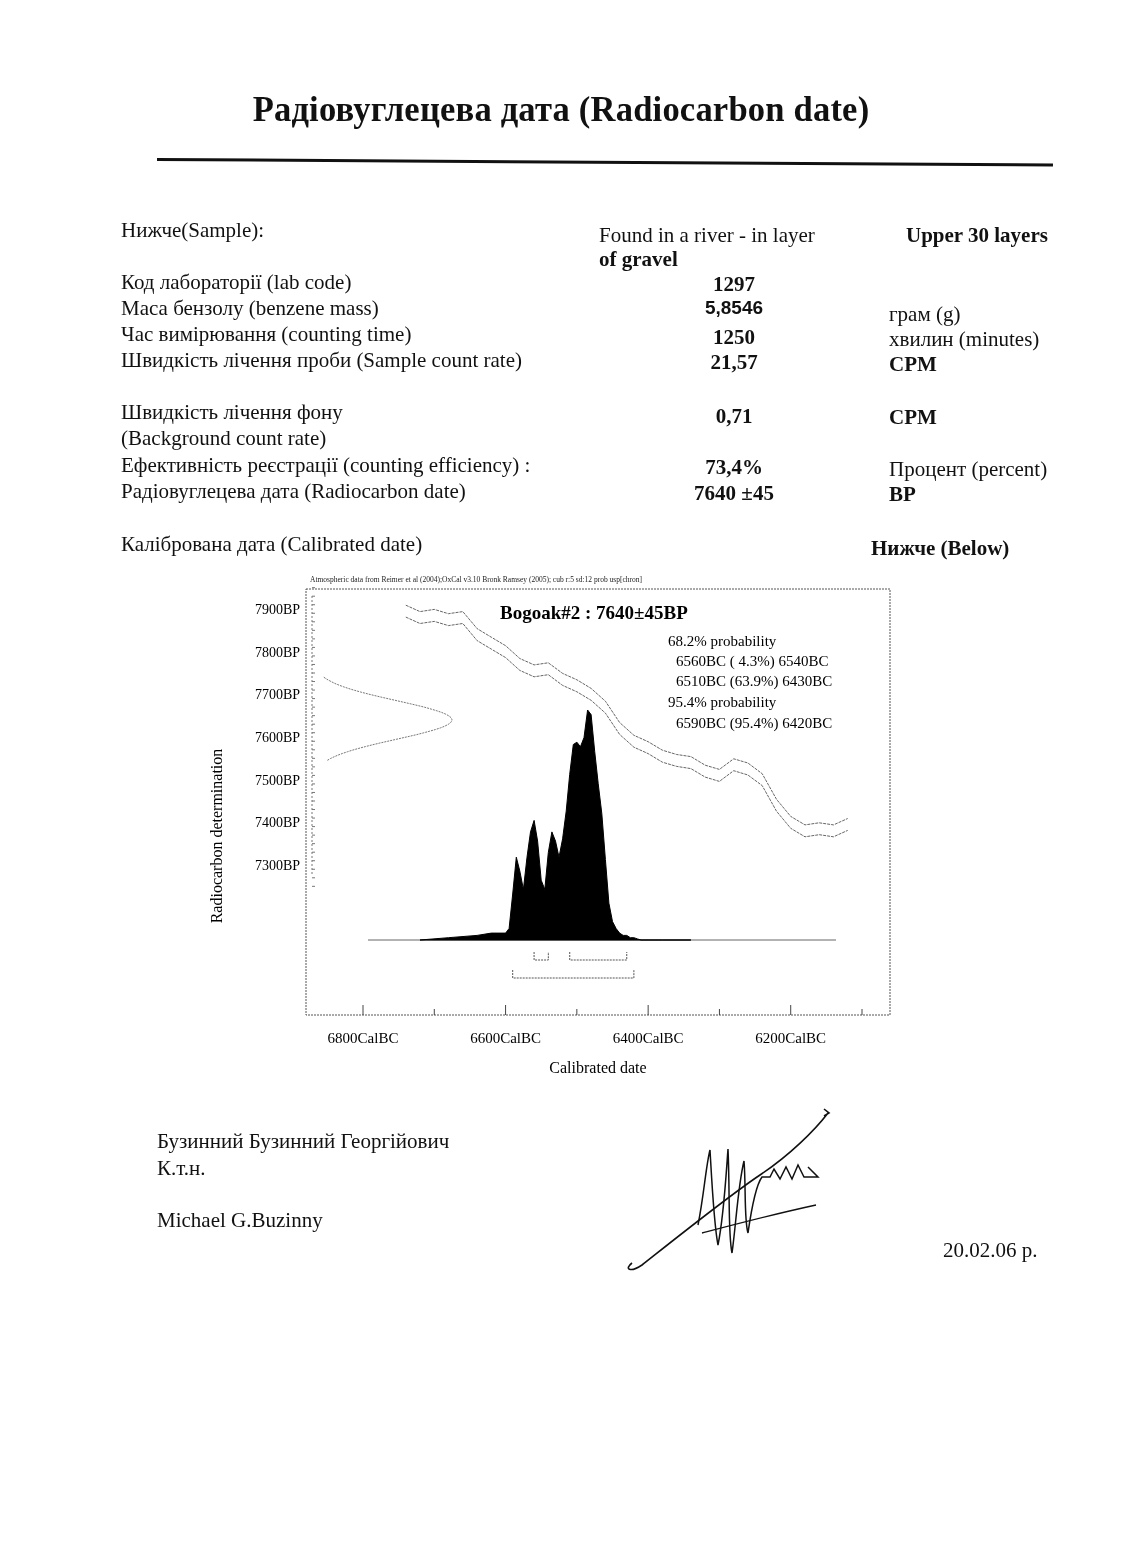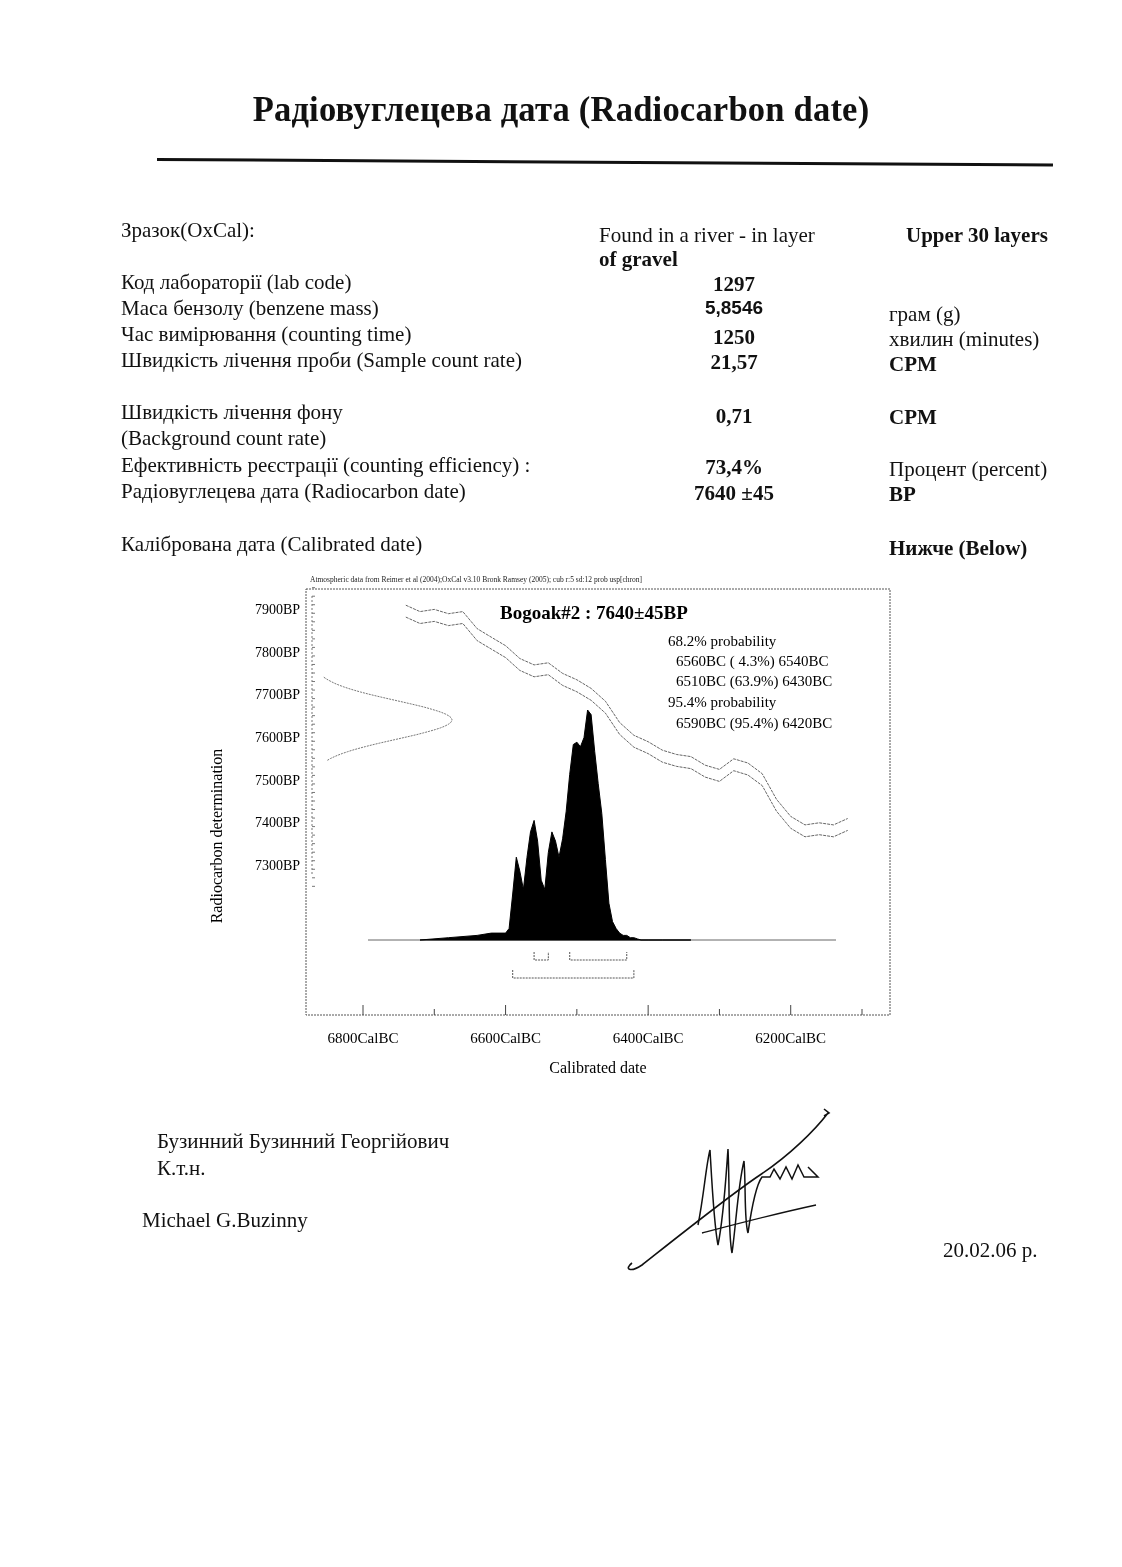--- a/index.html
+++ b/index.html
@@ -17,21 +17,21 @@
   .chart-wrap { left: 200px; top: 566px; width: 700px; height: 520px; }
   svg text { font-family: "Liberation Serif", "DejaVu Serif", serif; }
   .sig { left: 620px; top: 1105px; }
 </style>
 </head>
 <body>
 
 <div class="abs title">Радіовуглецева дата (Radiocarbon date)</div>
 <div class="abs rule"></div>
 
-<div class="abs lbl" style="left:121px; top:217px;">Зразок(OxCal):</div>
+<div class="abs lbl" style="left:121px; top:217px;">Нижче(Sample):</div>
 <div class="abs lbl" style="left:599px; top:222px; font-weight:normal; font-size:21px;">Found in a river - in layer</div>
 <div class="abs lbl" style="left:599px; top:246px; font-weight:bold; font-size:21px;">of gravel</div>
 <div class="abs lbl" style="left:906px; top:222px; font-weight:bold; font-size:21px;">Upper 30 layers</div>
 
 <div class="abs lbl" style="left:121px; top:269px;">Код лабораторії (lab code)</div>
 <div class="abs val" style="left:654px; top:272px;">1297</div>
 
 <div class="abs lbl" style="left:121px; top:295px;">Маса бензолу (benzene mass)</div>
 <div class="abs val sans" style="left:654px; top:297px;">5,8546</div>
 <div class="abs unit" style="left:889px; top:302px;">грам (g)</div>
@@ -51,21 +51,21 @@
 
 <div class="abs lbl" style="left:121px; top:452px;">Ефективність реєстрації (counting efficiency) :</div>
 <div class="abs val" style="left:654px; top:455px;">73,4%</div>
 <div class="abs unit" style="left:889px; top:457px;">Процент (percent)</div>
 
 <div class="abs lbl" style="left:121px; top:478px;">Радіовуглецева дата (Radiocarbon date)</div>
 <div class="abs val" style="left:654px; top:481px;">7640 ±45</div>
 <div class="abs unit b" style="left:889px; top:482px;">BP</div>
 
 <div class="abs lbl" style="left:121px; top:531px;">Калібрована дата (Calibrated date)</div>
-<div class="abs unit b" style="left:889px; top:536px;">Нижче (Below)</div>
+<div class="abs unit b" style="left:871px; top:536px;">Нижче (Below)</div>
 
 <div class="abs chart-wrap">
   <svg id="chart" width="700" height="520" viewBox="0 0 700 520">
     <text id="cap" x="110" y="16" font-size="7.5" fill="#222">Atmospheric data from Reimer et al (2004);OxCal v3.10 Bronk Ramsey (2005); cub r:5 sd:12 prob usp[chron]</text>
     <rect x="106" y="23" width="584" height="426" fill="none" stroke="#555" stroke-width="1" stroke-dasharray="2,1"></rect>
     <text x="300" y="53" font-size="19" font-weight="bold">Bogoak#2 : 7640±45BP</text>
     <g id="annot">
       <text x="468" y="80" font-size="15">68.2% probability</text>
       <text x="476" y="100" font-size="15">6560BC ( 4.3%) 6540BC</text>
       <text x="476" y="120" font-size="15">6510BC (63.9%) 6430BC</text>
@@ -148,21 +148,21 @@
         <path d="M369.7285714285714,386 L369.7285714285714,394 L426.75714285714287,394 L426.75714285714287,386" fill="none" stroke="#555" stroke-width="1" stroke-dasharray="2,1"></path>
         <path d="M312.7,404 L312.7,412 L433.8857142857143,412 L433.8857142857143,404" fill="none" stroke="#555" stroke-width="1" stroke-dasharray="2,1"></path>
       </g>
     <text x="22" y="270" font-size="16" transform="rotate(-90 22 270)" text-anchor="middle">Radiocarbon determination</text>
     <text x="398" y="507" font-size="16" text-anchor="middle">Calibrated date</text>
   </svg>
 </div>
 
 <div class="abs lbl" style="left:157px; top:1128px;">Бузинний Бузинний Георгійович</div>
 <div class="abs lbl" style="left:157px; top:1155px;">К.т.н.</div>
-<div class="abs lbl" style="left:142px; top:1207px;">Michael G.Buzinny</div>
+<div class="abs lbl" style="left:157px; top:1207px;">Michael G.Buzinny</div>
 <div class="abs sig">
   <svg width="220" height="170" viewBox="0 0 220 170">
     <path d="M12,158 C4,164 10,168 22,160 C60,130 110,90 140,70 C170,50 195,25 208,8 M204,4 L209,8 L204,11" fill="none" stroke="#111" stroke-width="1.6"></path>
     <path d="M78,120 C84,90 86,60 90,45 C92,80 94,120 98,140 C104,110 106,70 108,44 C110,90 108,130 112,148 C116,120 118,80 124,56 C126,80 124,115 128,128 C132,100 136,80 142,72 L150,72 L154,64 L160,74 L166,62 L172,74 L178,60 L184,72 L198,72 L188,62" fill="none" stroke="#111" stroke-width="1.5"></path>
     <path d="M82,128 C120,118 150,110 196,100" fill="none" stroke="#111" stroke-width="1.3"></path>
   </svg>
 </div>
 <div class="abs lbl" style="left:943px; top:1237px;font-family:Liberation Serif, serif;">20.02.06 р.</div>
 
 </body></html>

